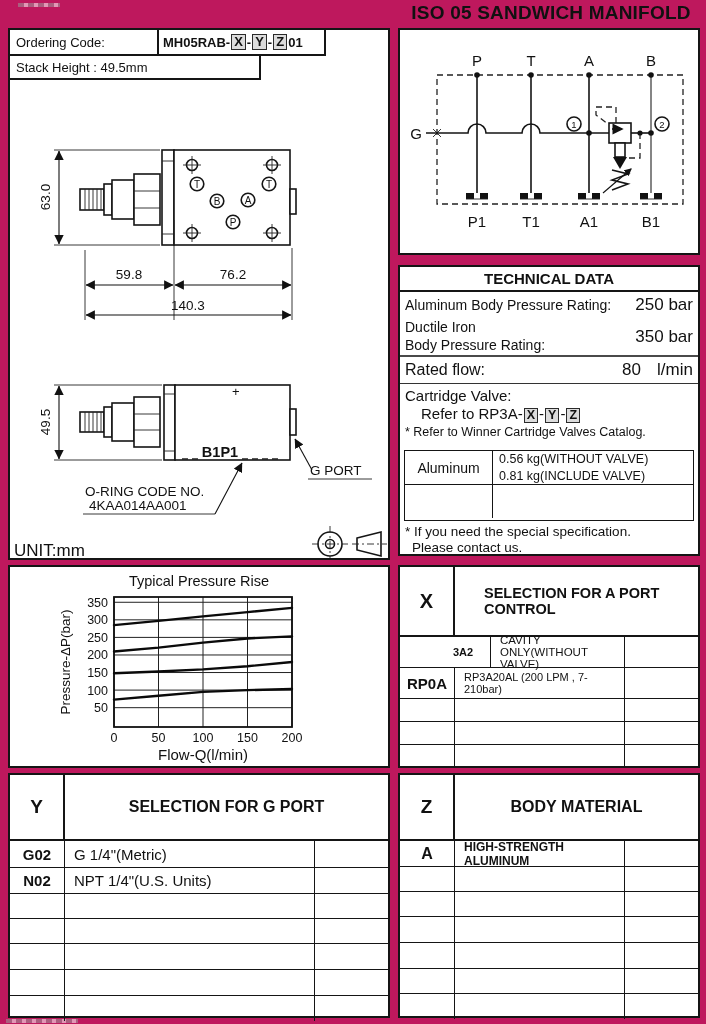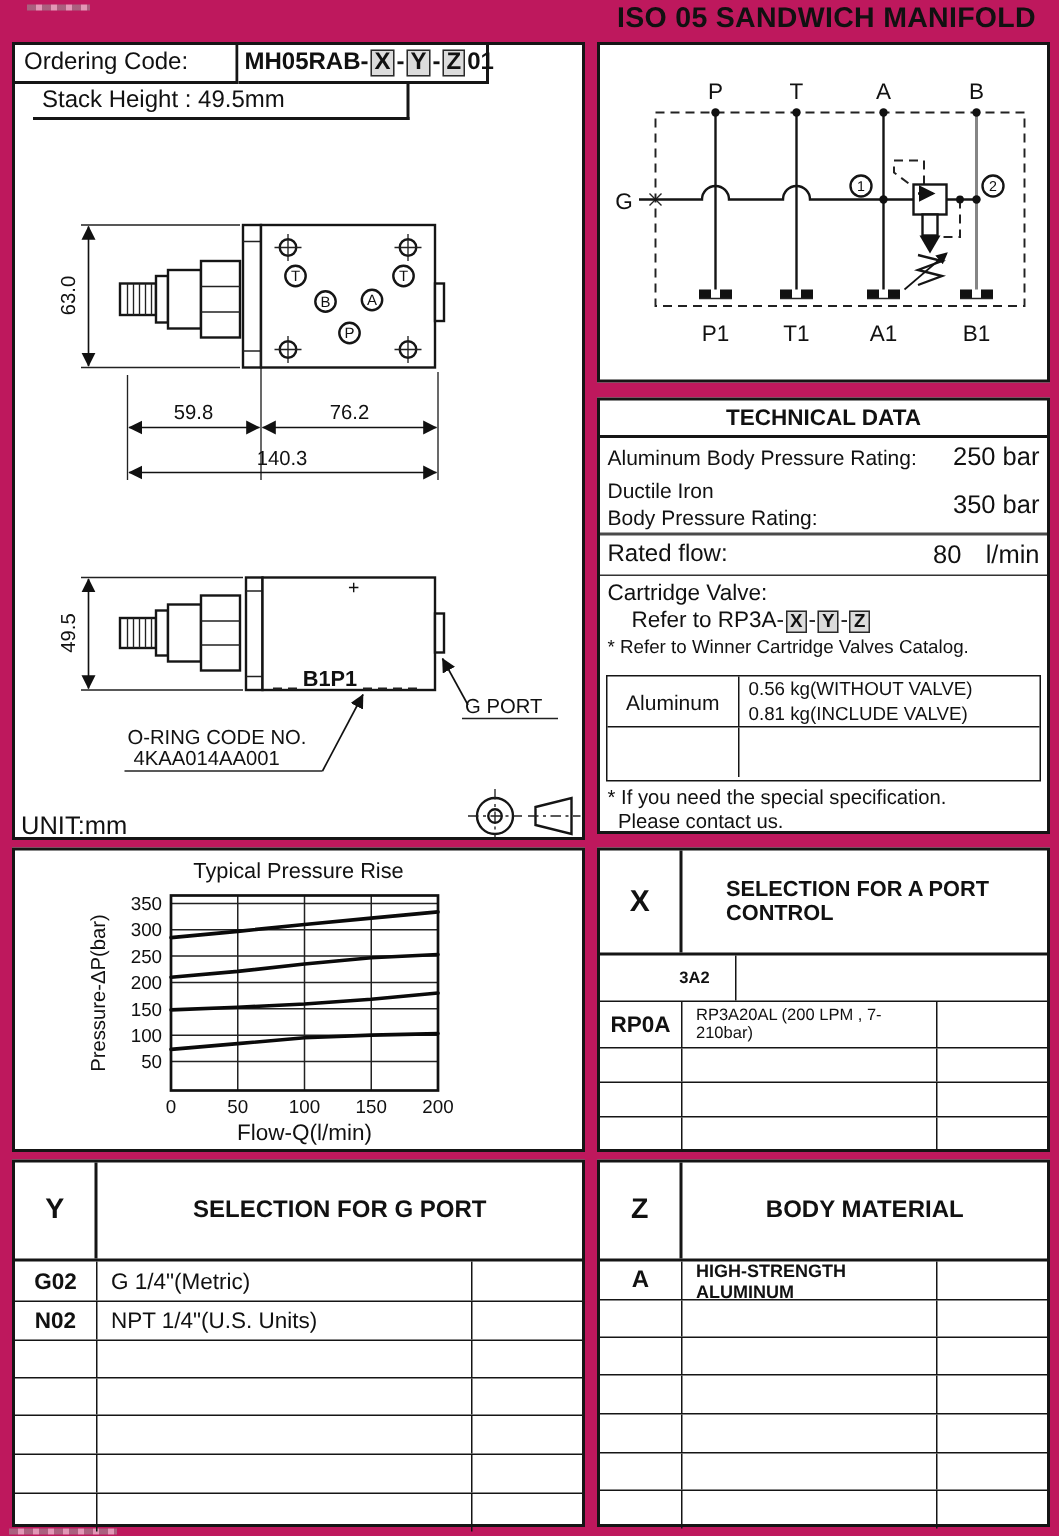--- a/index.html
+++ b/index.html
@@ -6,21 +6,21 @@
   body { background:#ffffff; font-family:"Liberation Sans", sans-serif; color:#111; }
   #page { position:relative; width:706px; height:1024px; background:#be185d; overflow:hidden; }
   .box { position:absolute; border:2px solid #151515; background:#fff; }
 
   
   #main-title { position:absolute; left:396px; top:0px; width:310px; height:26px;
     font-size:19px; font-weight:bold; text-align:center; line-height:25px; letter-spacing:0.2px; }
 
   
   .ord-cell { position:absolute; border-right:2px solid #151515; border-bottom:2px solid #151515;
-    font-size:16px; display:flex; align-items:center; padding-left:6px; background:#fff; }
+    font-size:13px; display:flex; align-items:center; padding-left:6px; background:#fff; }
   .boxed { display:inline-block; border:1.6px solid #2a2a2a; background:#dcdcdc; padding:0 2px;
     margin:0 1px; line-height:1.05; font-weight:bold; }
 
   
   svg text { font-family:"Liberation Sans", sans-serif; fill:#111; }
   .ln  { stroke:#151515; stroke-width:1.6; fill:none; }
   .lnw { stroke:#151515; stroke-width:1.6; fill:#fff; }
   .thin{ stroke:#222; stroke-width:0.9; fill:none; }
   .dim { stroke:#111; stroke-width:1.1; fill:none; }
   .dash{ stroke:#222; stroke-width:1.3; fill:none; stroke-dasharray:6 4; }
@@ -59,21 +59,21 @@
     </div>
     <div class="ord-cell" style="left:149px;top:0;width:167px;height:26px;font-weight:bold;padding-left:4px;">
       <span>MH05RAB-</span>
         <span class="boxed">X</span>
         <span>-</span>
         <span class="boxed">Y</span>
         <span>-</span>
         <span class="boxed">Z</span>
         <span>01</span>
     </div>
-    <div class="ord-cell" style="left:12px;top:26px;width:251px;height:24px;">
+    <div class="ord-cell" style="left:0;top:26px;width:251px;height:24px;">
       <span>Stack Height : 49.5mm</span>
     </div>
 
     <svg width="378" height="528" viewBox="0 0 378 528" style="position:absolute;left:0;top:0;">
       <defs>
         <marker id="dimarr" viewBox="0 0 10 10" refX="9.5" refY="5" markerWidth="8.5" markerHeight="8.5" orient="auto-start-reverse">
           <path d="M0 0 L10 5 L0 10 z" fill="#111"></path>
         </marker>
       </defs>
 
@@ -347,20 +347,21 @@
       </svg>
   </div>
 
   <div class="box" style="left:398px;top:565px;width:302px;height:203px;">
     <div class="sel-header" style="height:70px;">
       <div class="sel-codehead" style="font-size:20px;">X</div>
       <div class="sel-titlehead" style="font-size:14.5px;margin-left:29px;">SELECTION FOR A PORT CONTROL</div>
     </div>
     <div class="sel-row" style="height:31px;">
       <div class="sel-code" style="font-size:11px;margin-left:36px;">3A2</div>
+      <div class="sel-desc" style="font-size:11.5px;">CAVITY ONLY(WITHOUT VALVE)</div>
       <div class="sel-extra"></div>
     </div>
     <div class="sel-row" style="height:31px;">
       <div class="sel-code" style="font-size:15px;">RP0A</div>
       <div class="sel-desc" style="font-size:11px;">RP3A20AL (200 LPM , 7-210bar)</div>
       <div class="sel-extra"></div>
     </div>
     <div class="sel-row" style="height:23px;">
         <div class="sel-code"></div>
         <div class="sel-desc"></div>

